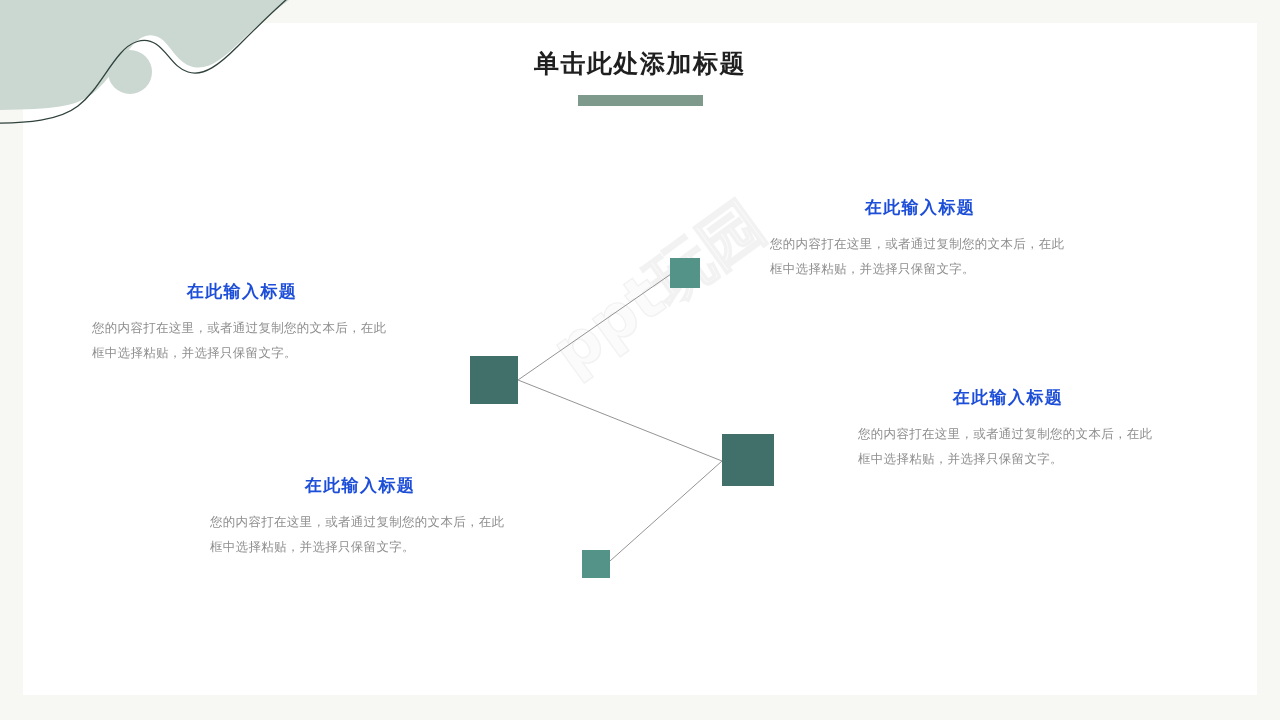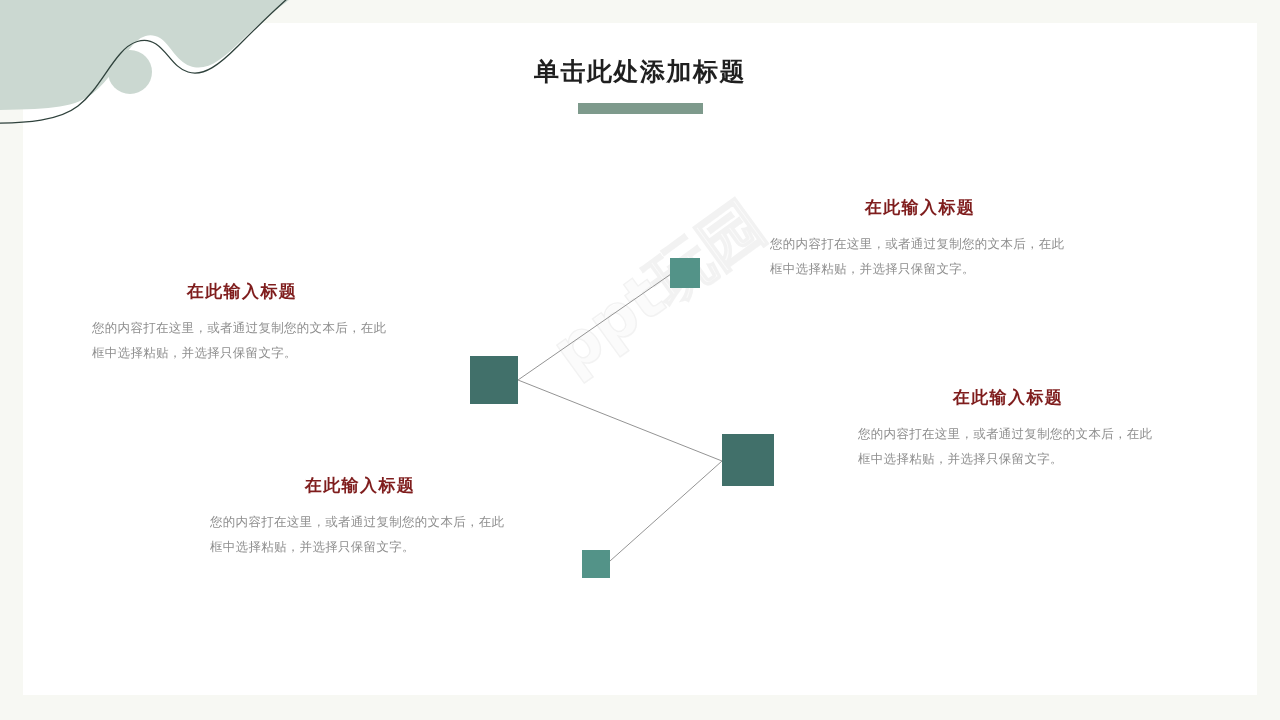--- a/index.html
+++ b/index.html
@@ -22,21 +22,21 @@
   #deco-group{
     position:absolute; left:0; top:0;
     width:300px; height:140px;
     pointer-events:none;
   }
   #deco-group svg{ display:block; }
 
   
   #title-block{
     position:absolute;
-    left:0; top:56px;
+    left:0; top:48px;
     width:1280px;
     text-align:center;
   }
   #slide-title{
     font-size:25px;
     font-weight:bold;
     color:#1f1f1f;
     letter-spacing:1.5px;
     line-height:1.3;
     font-family:"DejaVu Sans","Liberation Sans",sans-serif;
@@ -75,21 +75,21 @@
   }
 
   
   .node{ position:absolute; }
 
   
   .text-block{ position:absolute; }
   .tb-heading{
     font-size:17px;
     font-weight:bold;
-    color:#7f1d1d;
+    color:#1d4ed8;
     letter-spacing:1.4px;
     margin-bottom:14px;
     font-family:"DejaVu Sans","Liberation Sans",sans-serif;
   }
   .tb-body{
     font-size:12.5px;
     color:#8e8e8e;
     line-height:2.0;
     letter-spacing:0.3px;
     font-family:Liberation Mono, monospace;

